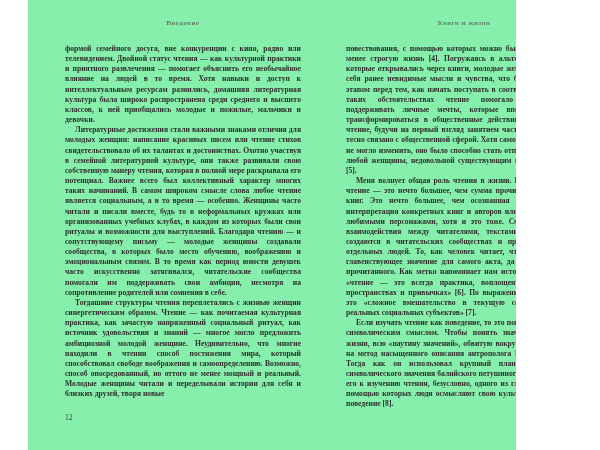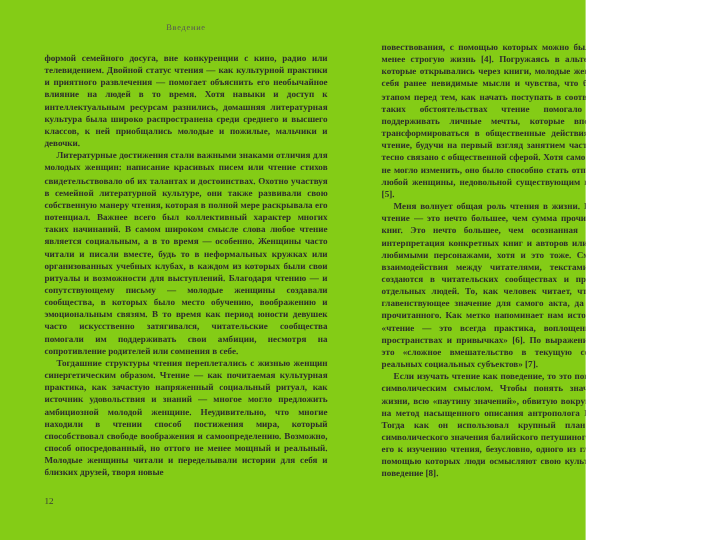--- a/index.html
+++ b/index.html
@@ -3,23 +3,24 @@
 <meta charset="utf-8">
 <style>
   html, body {
     margin: 0;
     padding: 0;
   }
   .spread {
     position: relative;
     width: 488px;
     height: 450px;
-    background: #84cc16;
+    background: #86efac;
     overflow: hidden;
     font-family: "Liberation Serif", "DejaVu Serif", serif;
+    margin-left: 28px;
   }
   .page {
     position: absolute;
     top: 19px;
     width: 236px;
     height: 420px;
   }
   .page-left  { left: 37px; }
   .page-right { left: 318px; }
   .running-head {
@@ -64,20 +65,21 @@
     <div class="running-head">Введение</div>
     <div class="body-text">
       <p>формой семейного досуга, вне конкуренции с кино, радио или телевидением. Двойной статус чтения — как культурной практики и приятного развлечения — помогает объяснить его необычайное влияние на людей в то время. Хотя навыки и доступ к интеллектуальным ресурсам разнились, домашняя литературная культура была широко распространена среди среднего и высшего классов, к ней приобщались молодые и пожилые, мальчики и девочки.</p>
       <p class="indent">Литературные достижения стали важными знаками отличия для молодых женщин: написание красивых писем или чтение стихов свидетельствовало об их талантах и достоинствах. Охотно участвуя в семейной литературной культуре, они также развивали свою собственную манеру чтения, которая в полной мере раскрывала его потенциал. Важнее всего был коллективный характер многих таких начинаний. В самом широком смысле слова любое чтение является социальным, а в то время — особенно. Женщины часто читали и писали вместе, будь то в неформальных кружках или организованных учебных клубах, в каждом из которых были свои ритуалы и возможности для выступлений. Благодаря чтению — и сопутствующему письму — молодые женщины создавали сообщества, в которых было место обучению, воображению и эмоциональным связям. В то время как период юности девушек часто искусственно затягивался, читательские сообщества помогали им поддерживать свои амбиции, несмотря на сопротивление родителей или сомнения в себе.</p>
       <p class="indent">Тогдашние структуры чтения переплетались с жизнью женщин синергетическим образом. Чтение — как почитаемая культурная практика, как зачастую напряженный социальный ритуал, как источник удовольствия и знаний — многое могло предложить амбициозной молодой женщине. Неудивительно, что многие находили в чтении способ постижения мира, который способствовал свободе воображения и самоопределению. Возможно, способ опосредованный, но оттого не менее мощный и реальный. Молодые женщины читали и переделывали истории для себя и близких друзей, творя новые</p>
     </div>
     <div class="folio folio-left">12</div>
   </div>
 
   <div class="page page-right">
+    <div class="running-head">Книги и жизни</div>
     <div class="body-text">
       <p>повествования, с помощью которых можно было придумать себе менее строгую жизнь [4]. Погружаясь в альтернативные миры, которые открывались через книги, молодые женщины замечали у себя ранее невидимые мысли и чувства, что было необходимым этапом перед тем, как начать поступать в соответствии с ними. В таких обстоятельствах чтение помогало взращивать и поддерживать личные мечты, которые впоследствии могли трансформироваться в общественные действия. Таким образом, чтение, будучи на первый взгляд занятием частным, оказывалось тесно связано с общественной сферой. Хотя само по себе оно ничего не могло изменить, оно было способно стать отправной точкой для любой женщины, недовольной существующим положением вещей [5].</p>
       <p class="indent">Меня волнует общая роль чтения в жизни. В контексте жизни чтение — это нечто большее, чем сумма прочитанных человеком книг. Это нечто большее, чем осознанная или неосознанная интерпретация конкретных книг и авторов или идентификация с любимыми персонажами, хотя и это тоже. Смыслы зависят от взаимодействия между читателями, текстами и средой. Они создаются в читательских сообществах и преломляются через отдельных людей. То, как человек читает, что и с кем, имеет главенствующее значение для самого акта, да и для понимания прочитанного. Как метко напоминает нам историк Роже Шартье, «чтение — это всегда практика, воплощенная в действиях, пространствах и привычках» [6]. По выражению Дженис Рэдуэй, это «сложное вмешательство в текущую социальную жизнь реальных социальных субъектов» [7].</p>
       <p class="indent">Если изучать чтение как поведение, то это поведение с глубоким символическим смыслом. Чтобы понять значимость чтения в жизни, всю «паутину значений», обвитую вокруг него, я опираюсь на метод насыщенного описания антрополога Клиффорда Гирца. Тогда как он использовал крупный план для выявления символического значения балийского петушиного боя, я применила его к изучению чтения, безусловно, одного из главных способов, с помощью которых люди осмысляют свою культуру и собственное поведение [8].</p>
     </div>
   </div>
 
 </div>
 
 </body></html>

